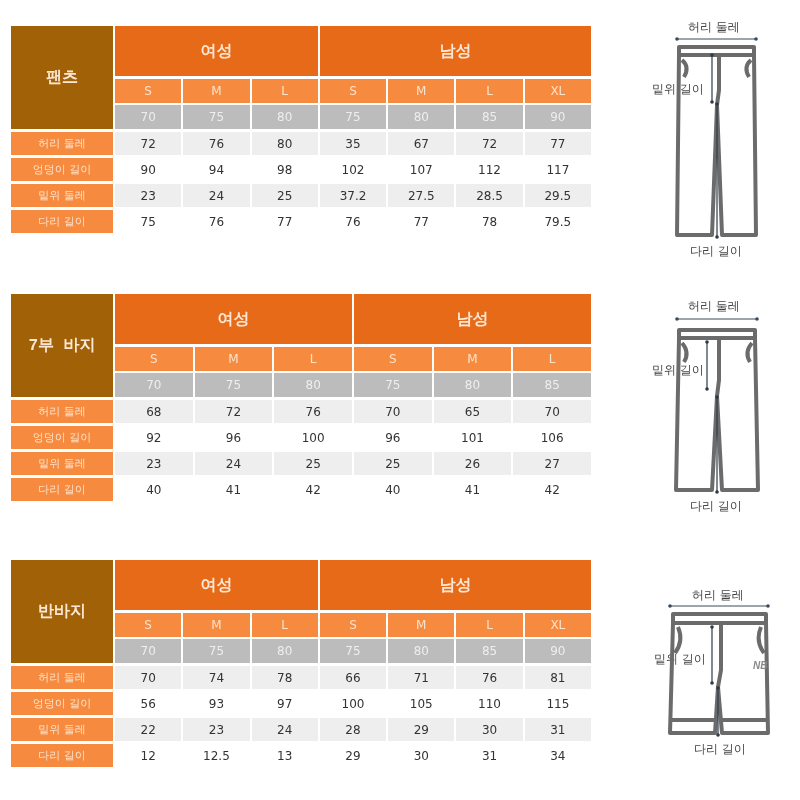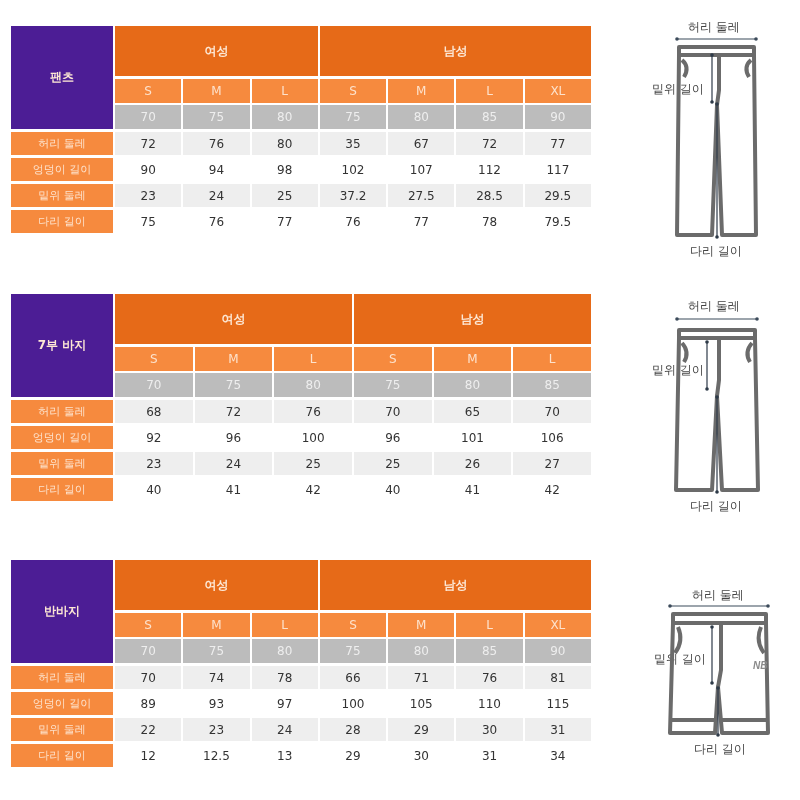--- a/index.html
+++ b/index.html
@@ -4,23 +4,23 @@
 <style>
   html, body { margin:0; padding:0; background:#ffffff; }
   body { width:800px; height:800px; position:relative; overflow:hidden;
          font-family:"DejaVu Sans", sans-serif; }
   .size-table { position:absolute; left:9px; border-collapse:separate; border-spacing:2px 0;
                 table-layout:fixed; }
   .size-table td { padding:0; text-align:center; vertical-align:middle; }
   .t1 { top:26px; width:584px; }
   .t2 { top:294px; width:584px; }
   .t3 { top:560px; width:584px; }
-  .cat-cell { background:#4c1d95; color:#fde7d4; font-size:12px; font-weight:bold;
-              border-bottom:3px solid #fff; }
-  .gender-cell { background:#e66a18; color:#fde7d4; font-size:12px; font-weight:bold;
+  .cat-cell { background:#a16207; color:#fde7d4; font-size:16px; font-weight:bold;
+              border-bottom:3px solid #fff;font-family:Liberation Mono, monospace; }
+  .gender-cell { background:#e66a18; color:#fde7d4; font-size:16px; font-weight:bold;
                  height:50px; border-bottom:3px solid #fff; }
   .size-cell { background:#f68a3e; color:#fde2cc; font-size:12px; height:24px;
                border-bottom:2px solid #fff; }
   .waist-cell { background:#bcbcbc; color:#eeeeee; font-size:12px; height:24px;
                 border-bottom:3px solid #fff; }
   .row-label { background:#f68a3e; color:#fde2cc; font-size:11px; height:23px;
                border-bottom:3px solid #fff; }
   .val { color:#333333; font-size:12px; height:23px; border-bottom:3px solid #fff; }
   .odd .val { background:#eeeeee;margin-top:25px; }
   .even .val { background:#ffffff; }
@@ -222,21 +222,21 @@
     <td class="val">70</td>
     <td class="val">74</td>
     <td class="val">78</td>
     <td class="val">66</td>
     <td class="val">71</td>
     <td class="val">76</td>
     <td class="val">81</td>
   </tr>
   <tr class="even">
     <td class="row-label">엉덩이 길이</td>
-    <td class="val">89</td>
+    <td class="val">56</td>
     <td class="val">93</td>
     <td class="val">97</td>
     <td class="val">100</td>
     <td class="val">105</td>
     <td class="val">110</td>
     <td class="val">115</td>
   </tr>
   <tr class="odd">
     <td class="row-label">밑위 둘레</td>
     <td class="val">22</td>

